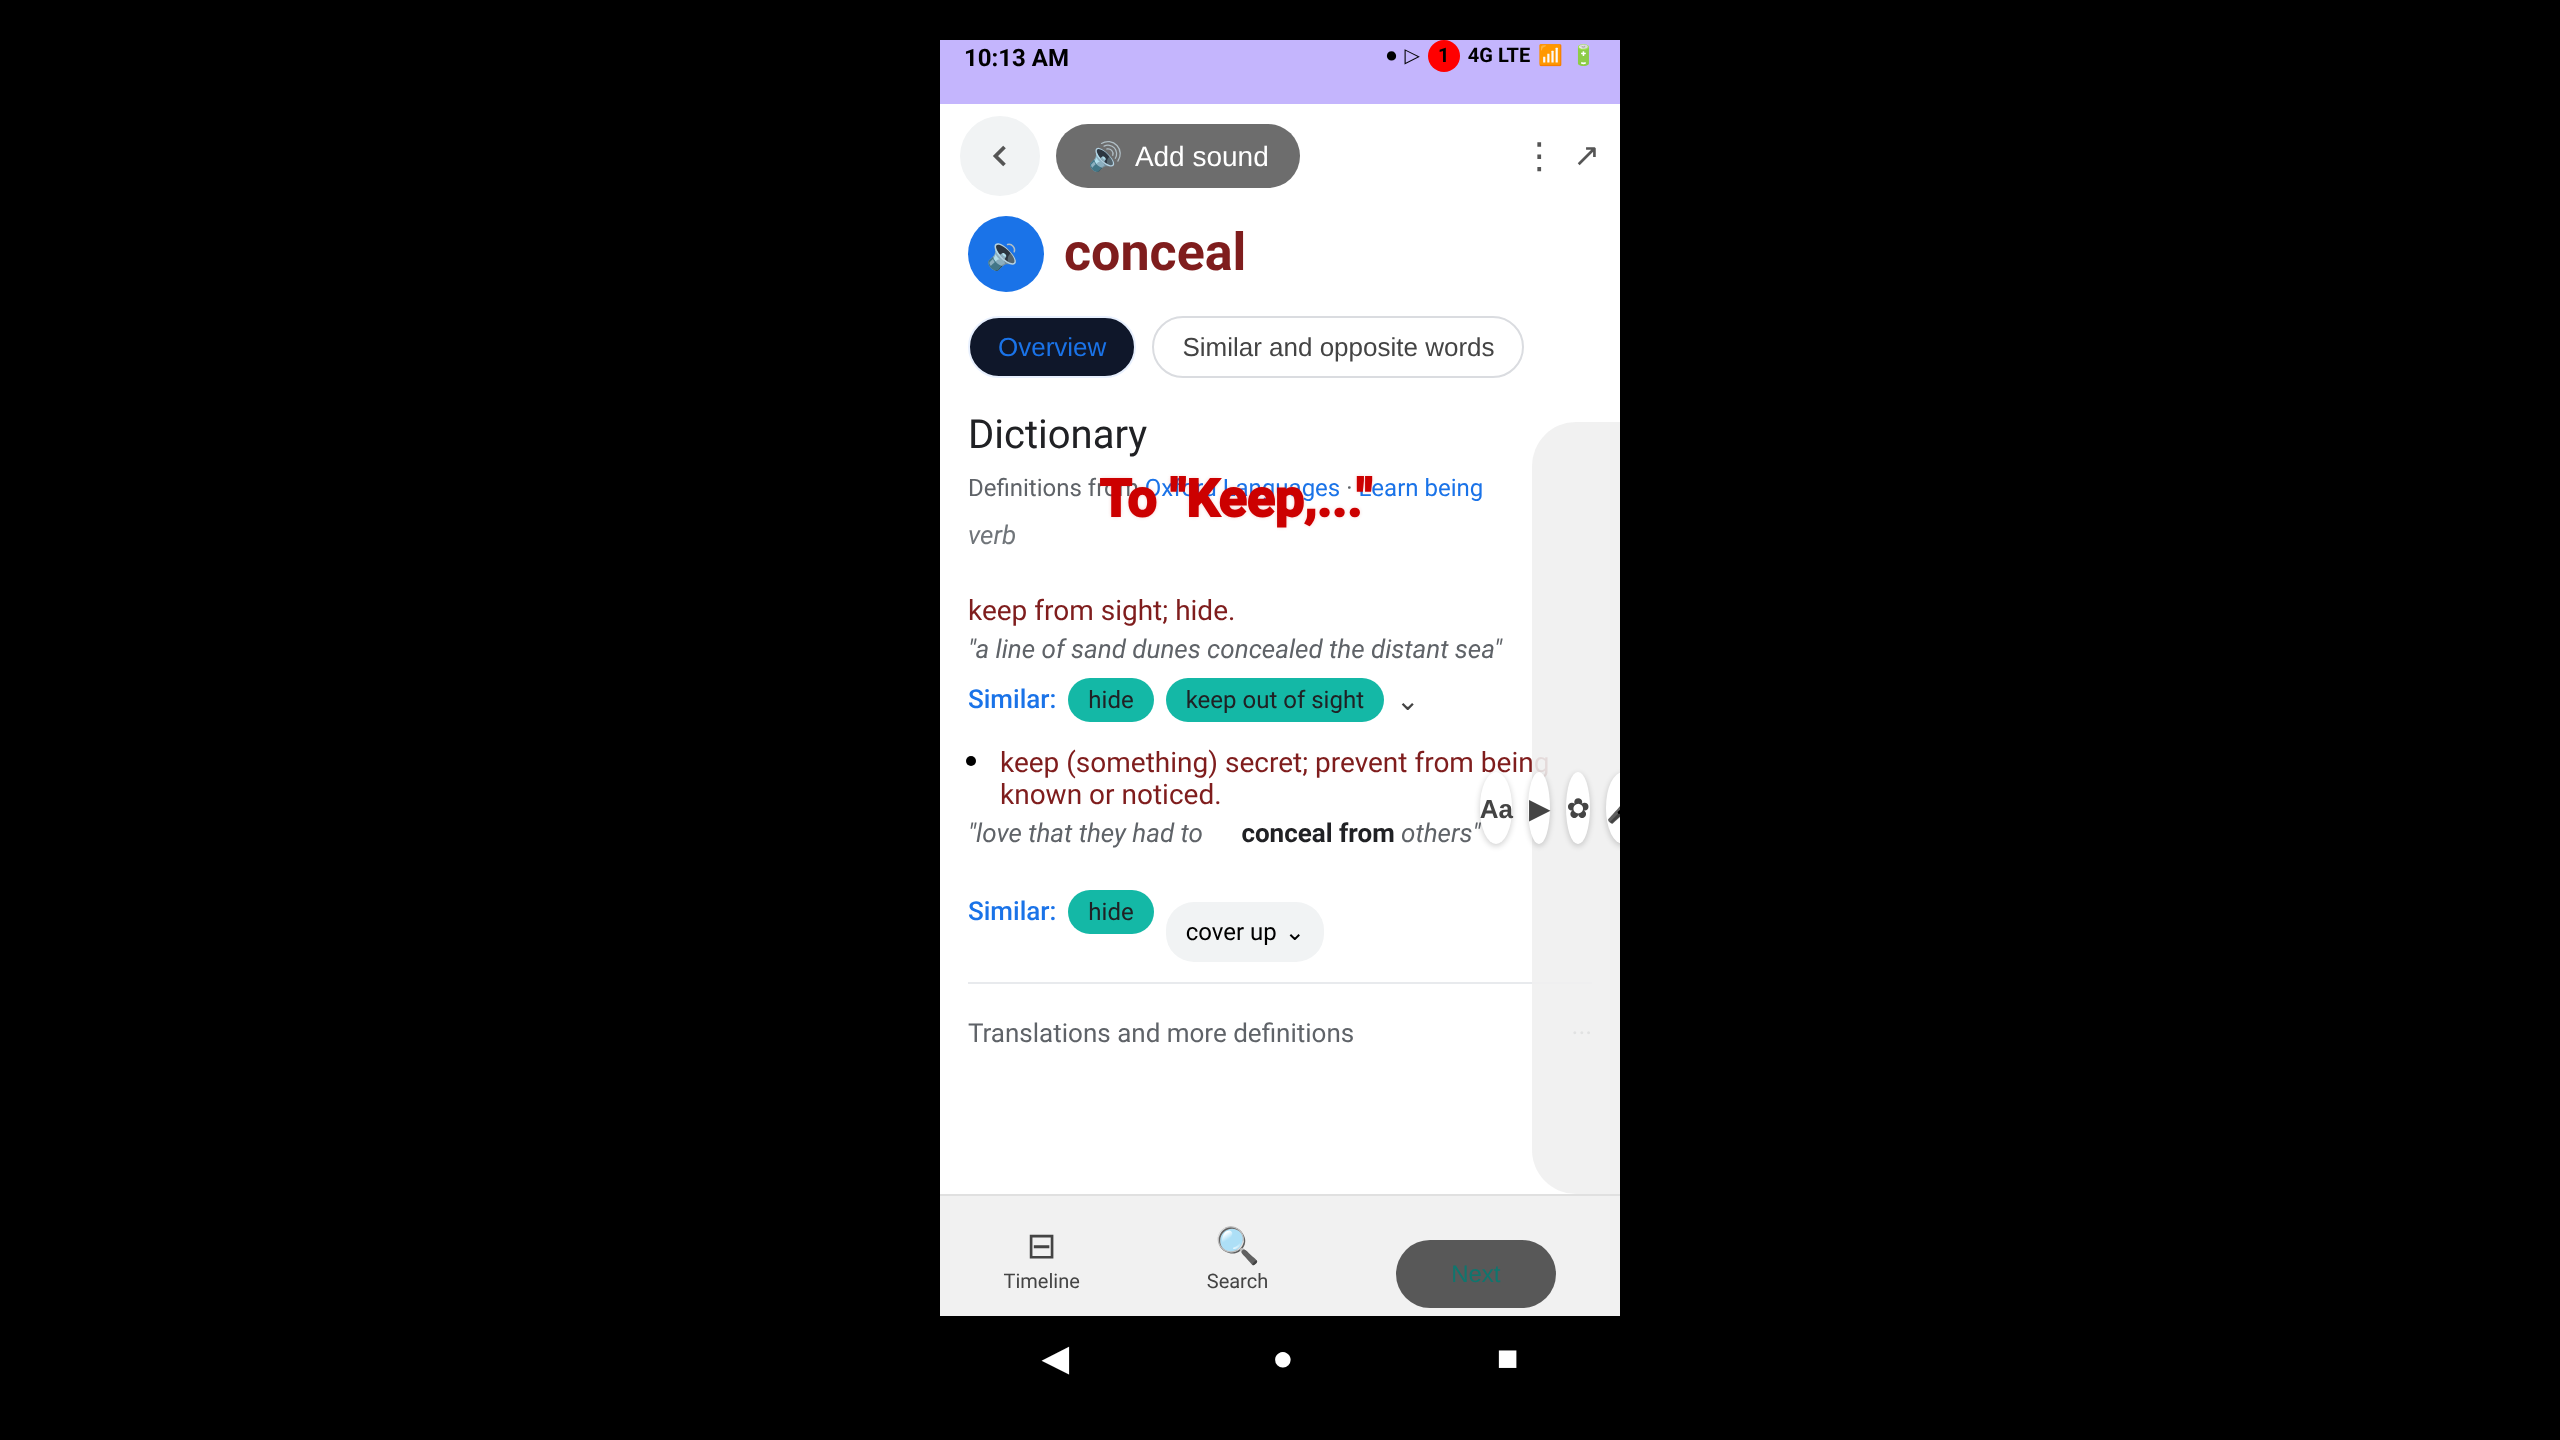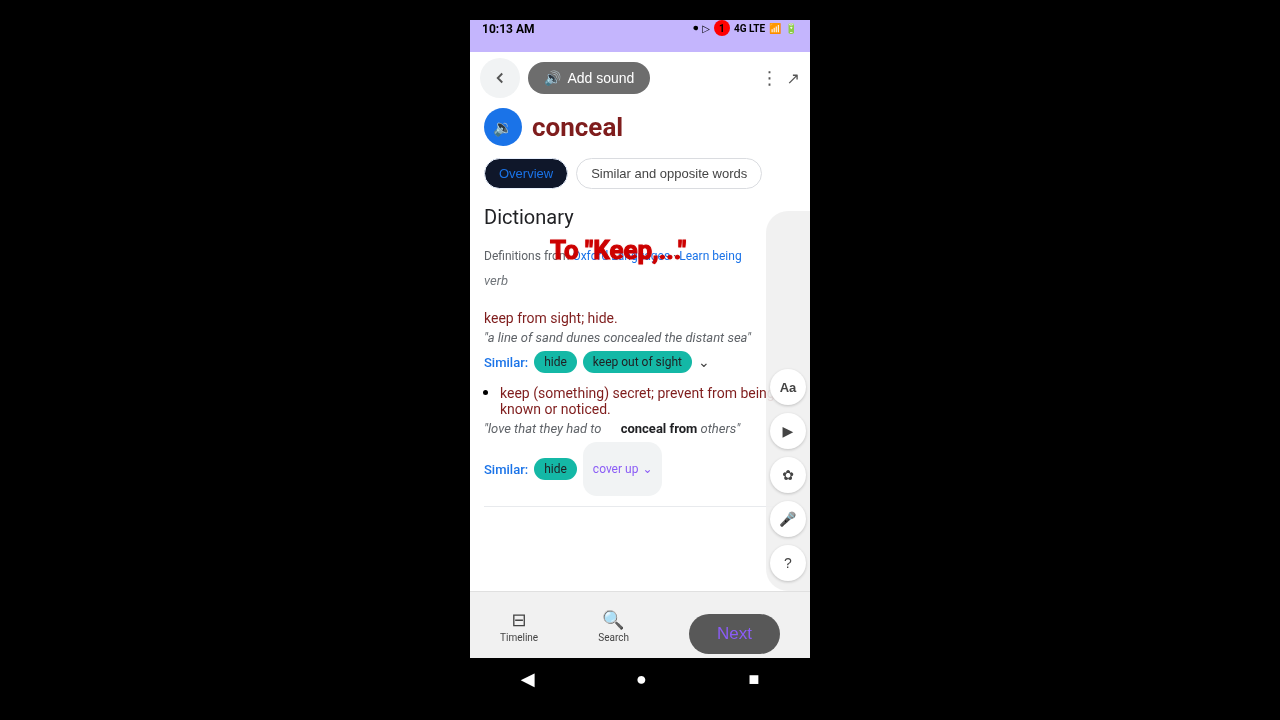--- a/index.html
+++ b/index.html
@@ -161,21 +161,21 @@
       flex: 1;
       overflow-y: auto;
       padding: 8px 14px;
       background: #fff;
       position: relative;
     }
     .dict-title {
       font-size: 20px;
       color: #202124;
       font-weight: 400;
-      margin-bottom: 20px;
+      margin-bottom: 8px;
     }
     .source-line {
       font-size: 12px;
       color: #5f6368;
       margin-bottom: 10px;
     }
     .source-line a {
       color: #1a73e8;
       text-decoration: none;
     }
@@ -235,26 +235,27 @@
     .similar-chip {
       background: #14b8a6;
       border-radius: 14px;
       padding: 4px 10px;
       font-size: 12px;
       color: #202124;
     }
     .dropdown-chip {
       background: #f1f3f4;
       border-radius: 14px;
-      padding: 20px 10px;
+      padding: 8px 10px;
       font-size: 12px;
-      color: #8b5cf6;
+      color: #000000;
       display: flex;
       align-items: center;
       gap: 4px;
+      margin-top: 20px;
     }
     .expand-btn {
       background: none;
       border: none;
       font-size: 14px;
       color: #444;
       cursor: pointer;
     }
 
     .divider {
@@ -272,23 +273,23 @@
     }
 
     
     .right-sidebar {
       position: absolute;
       right: 0;
       top: 14px;
       bottom: 0;
       width: 44px;
       display: flex;
-      flex-direction: column;
-      align-items: center;
-      justify-content: flex-end;
+      flex-direction: row;
+      align-items: center;
+      justify-content: center;
       gap: 8px;
       background: rgba(240,240,240,0.9);
       border-radius: 22px 0 0 22px;
       padding: 10px 0;
       z-index: 5;
     }
     .sidebar-tool {
       width: 36px;
       height: 36px;
       border-radius: 50%;
@@ -323,25 +324,25 @@
       gap: 2px;
       cursor: pointer;
       font-size: 10px;
       color: #444;
     }
     .nav-item .icon {
       font-size: 18px;
     }
     .next-btn {
       background: rgba(50,50,50,0.8);
-      color: #8b5cf6;
+      color: #0f766e;
       border: none;
       border-radius: 22px;
       padding: 10px 28px;
-      font-size: 17px;
+      font-size: 12px;
       cursor: pointer;
       margin-top: 16px;
     }
 
     
     .android-nav {
       background: #000;
       display: flex;
       align-items: center;
       justify-content: space-around;
@@ -444,20 +445,24 @@
         <span class="similar-chip">hide</span>
         <span class="dropdown-chip">
           <span>cover up</span>
           <span>⌄</span>
         </span>
       </div>
     </div>
 
     <hr class="divider">
 
+    <div class="translations-bar">
+      <span>Translations and more definitions</span>
+      <span>···</span>
+    </div>
 
     <div class="right-sidebar">
       <button class="sidebar-tool text-size">Aa</button>
       <button class="sidebar-tool">▶</button>
       <button class="sidebar-tool">✿</button>
       <button class="sidebar-tool">🎤</button>
       <button class="sidebar-tool">?</button>
     </div>
 
   </div>

